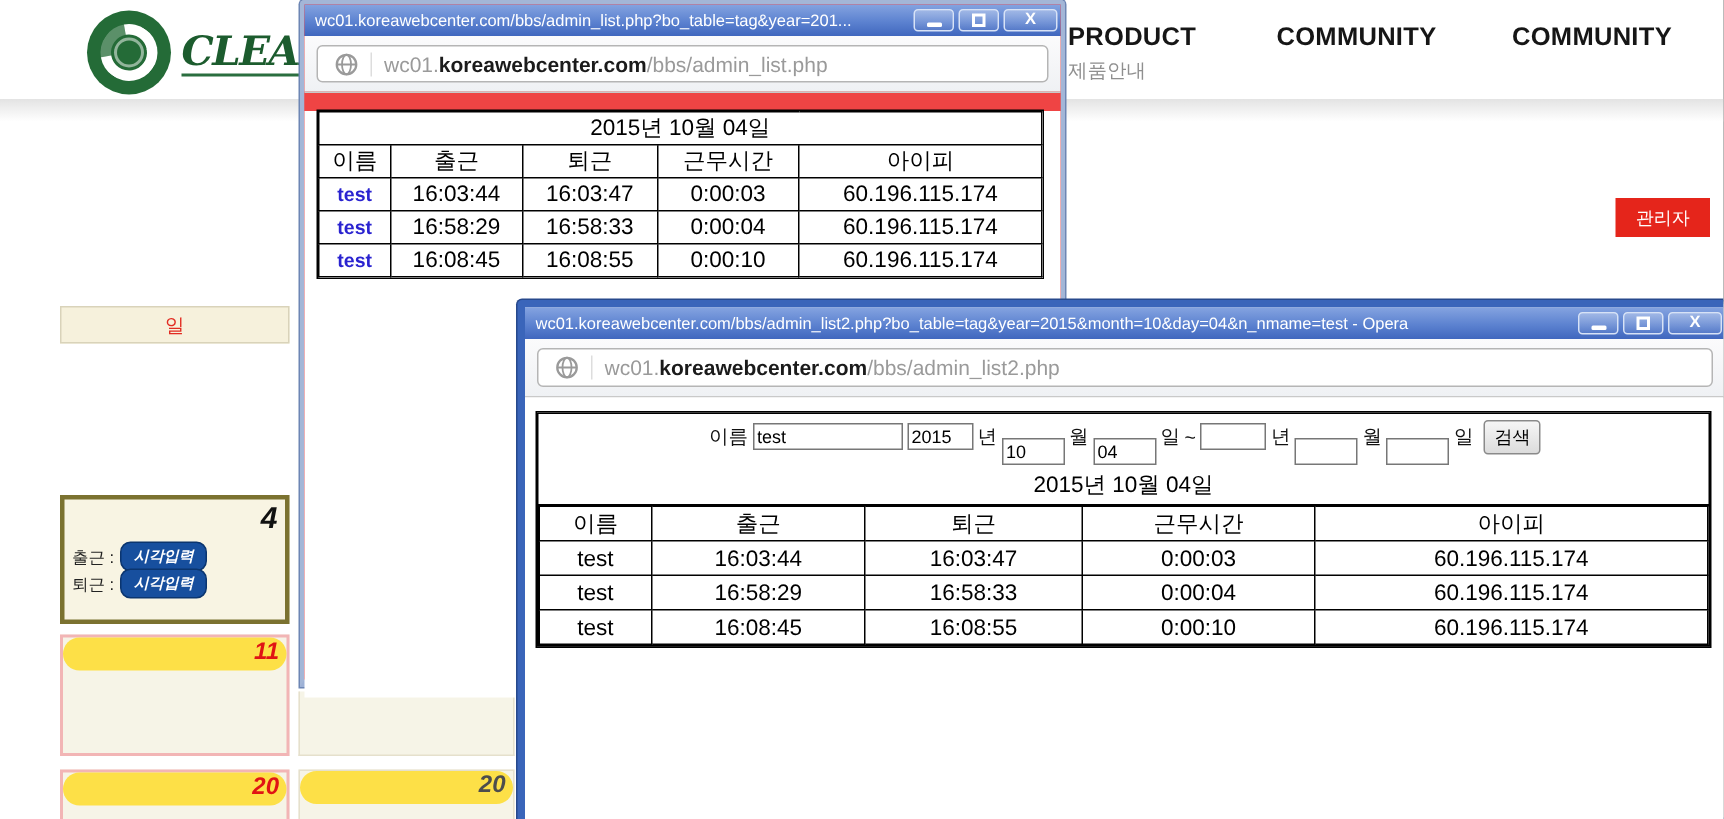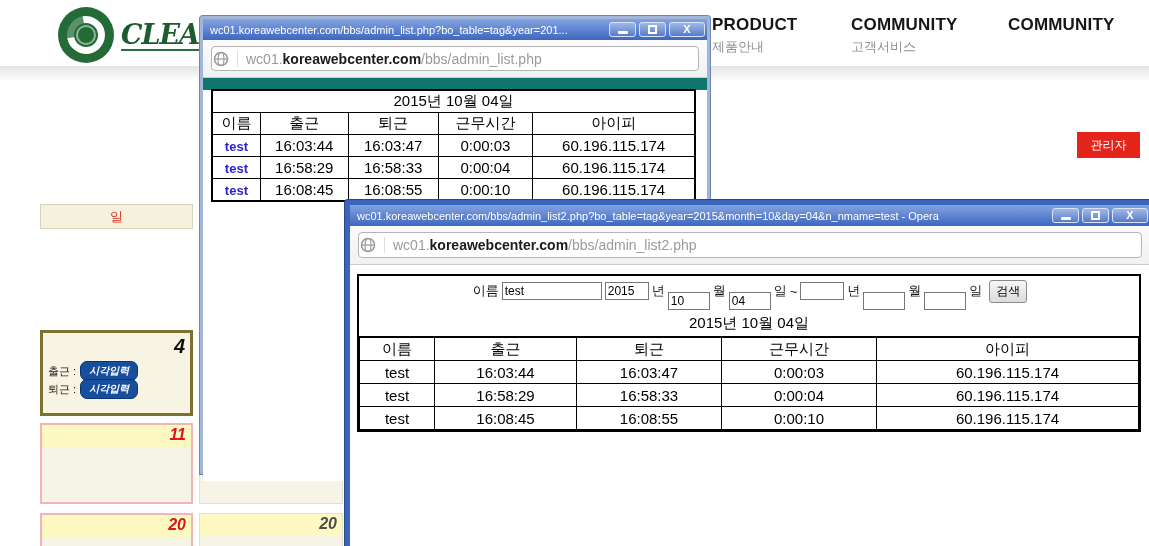--- a/index.html
+++ b/index.html
@@ -36,33 +36,33 @@
     display:flex; align-items:center; justify-content:center; }
   .cal-cell4 { position:absolute; left:40px; top:330px; width:153px; height:86px;
     background:#f8f4e3; border:3px solid #7b7230; }
   .cal-cell4 .date { position:absolute; right:5px; top:2px; font-size:20px; font-weight:bold;
     font-style:italic; color:#111; }
   .cal-row { position:absolute; left:5px; font-size:11px; color:#222; display:flex; align-items:center; gap:4px; }
   .cal-row.r1 { top:28px; } .cal-row.r2 { top:46px;justify-content:space-between; }
   .time-btn { background:#174f9e; border:1px solid #0b356f; border-radius:7px; color:#fff;
     font-size:10px; font-weight:bold; font-style:italic; padding:2px 8px; cursor:pointer; }
   .cal-cell { position:absolute; width:153px; background:#f6f4e7; }
-  .cal-cell .band { height:22px; background:#fef9c3; position:relative; }
+  .cal-cell .band { height:22px; background:#fde047; position:relative;border-radius:11px; }
   .cal-cell .band .num { position:absolute; right:5px; top:1px; font-size:16px; font-weight:bold; font-style:italic; }
   .cell11 { left:40px; top:423px; height:81px; border:2px solid #f2b5b5; }
   .cell18 { left:40px; top:513px; height:60px; border:2px solid #f2b5b5; }
   .red-num { color:#e01414; }
   .gray-num { color:#4d4d4d; }
   .cell-frag { left:199px; top:461px; width:144px; height:43px; border:1px solid #e5e0cc; border-top:none; }
   .cell19 { left:199px; top:513px; width:144px; height:60px; border:1px solid #e5e0cc; }
 
   
   .window { position:absolute; border-radius:3px 3px 0 0; }
   .win1 { left:200px; top:0; width:510px; height:458px; border:3px solid #a3b6d7;
-    border-bottom:5px solid #9db1d6; box-shadow:0 0 0 1px #6d86b4; background:#0f766e; z-index:10;margin-top:16px; }
+    border-bottom:5px solid #9db1d6; box-shadow:0 0 0 1px #6d86b4; background:#ef4444; z-index:10; }
   .win2 { left:345px; top:200px; width:810px; height:350px; border:5px solid #3a65ba;
     box-shadow:0 0 0 1px #27498c; background:#fff; z-index:20; }
   .titlebar { height:21px; background:linear-gradient(180deg,#84a3e0 0%,#5c82d0 55%,#4067be 100%);
     display:flex; align-items:center; padding:0 2px 0 7px; cursor:default; }
   .title-text { color:#fff; font-size:11px; white-space:nowrap; overflow:hidden;
     text-overflow:ellipsis; flex:1 1 auto; }
   .winbtns { display:flex; gap:3px; margin-left:6px; flex:0 0 auto; }
   .winbtn { width:27px; height:15px; border:1px solid #d7e2f6; border-radius:3px;
     background:linear-gradient(180deg,rgba(255,255,255,.30),rgba(255,255,255,.06));
     display:flex; align-items:center; justify-content:center; cursor:pointer; }
@@ -70,21 +70,21 @@
   .g-min { width:10px; height:3px; background:#fff; border-radius:1px; margin-top:6px; }
   .g-restore { width:9px; height:9px; border:2px solid #fff; }
   .g-close { color:#fff; font-size:11px; font-weight:bold; line-height:1; }
 
   .addressbar { background:linear-gradient(180deg,#fbfbfc,#eff1f4); border-bottom:1px solid #c9c9c9;
     position:relative; }
   .win1 .addressbar { height:38px; }
   .win2 .addressbar { height:39px; }
   .urlbox { position:absolute; left:8px; right:8px; top:6px; bottom:6px; background:#fff;
     border:1px solid #b5b5b5; border-radius:4px; display:flex; align-items:center;
-    padding:0 1px; gap:8px; cursor:text; }
+    padding:0 11px; gap:8px; cursor:text; }
   .globe { flex:0 0 auto; }
   .url-divider { width:1px; height:16px; background:#ddd; }
   .url-text { font-size:14px; white-space:nowrap; overflow:hidden; }
   .url-gray { color:#9a9a9a; } .url-dark { color:#1b1b1b; font-weight:bold; }
 
   .win-content { background:#fff; position:relative; width:100%; }
   .win1 .win-content { height:391px; }
   .win2 .win-content { height:281px; }
 
   
@@ -124,21 +124,20 @@
       <div class="logo-circle"></div>
       <div class="logo-text">CLEAN-</div>
       <div class="logo-underline"></div>
     </div>
     <div class="nav-item nav-0">
       <div class="nav-en">PRODUCT</div>
       <div class="nav-ko">제품안내</div>
     </div>
     <div class="nav-item nav-1">
       <div class="nav-en">COMMUNITY</div>
-      <div class="nav-ko">고객서비스</div>
     </div>
     <div class="nav-item nav-2">
       <div class="nav-en">COMMUNITY</div>
     </div>
     <div class="hdr-shadow"></div>
   </div>
 
   <div class="admin-btn">관리자</div>
 
   <div class="cal-dayhdr">일</div>

